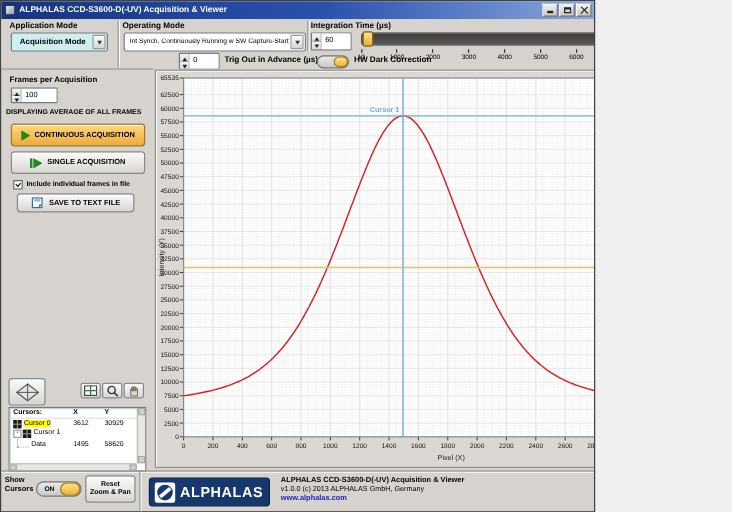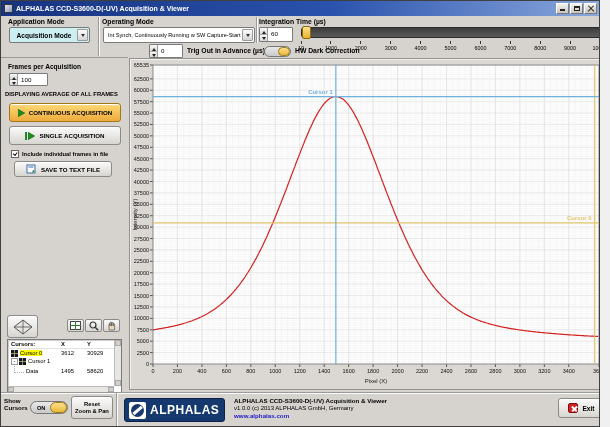--- a/index.html
+++ b/index.html
@@ -1,17 +1,17 @@
 <!DOCTYPE html>
 <html><head>
 <meta charset="utf-8">
 <style>
   html,body{margin:0;padding:0;background:#f0f0f0;}
   *{box-sizing:border-box;font-family:"Liberation Sans",sans-serif;}
-  .window{position:relative;width:600px;height:427px;background:#d6d3ce;border:1px solid #404040;overflow:hidden;}
+  .window{position:relative;width:496px;height:427px;background:#d6d3ce;border:1px solid #404040;overflow:hidden;}
   
   .titlebar{position:absolute;left:0;top:0;width:100%;height:15px;
     background:linear-gradient(90deg,#16337f 0%,#2a52ad 55%,#89a8dc 100%);
     display:flex;align-items:center;padding:0 2px;}
   .title-icon{width:9px;height:9px;margin:0 3px 0 1px;background:linear-gradient(135deg,#e8e8e8,#8899bb);border:1px solid #334;}
   .title-text{color:#fff;font-size:7px;font-weight:bold;flex:1;white-space:nowrap;overflow:hidden;}
   .winbtn{width:13px;height:11px;margin-left:1px;background:linear-gradient(#f4f2ee,#c9c5bd);border:1px solid #7a7a7a;border-top-color:#fff;border-left-color:#fff;position:relative;}
   .winbtn i{position:absolute;display:block;}
   .wb-min i{left:3px;bottom:2px;width:5px;height:2px;background:#222;}
   .wb-max i{left:3px;top:2px;width:6px;height:5px;border:1px solid #222;border-top-width:2px;}

